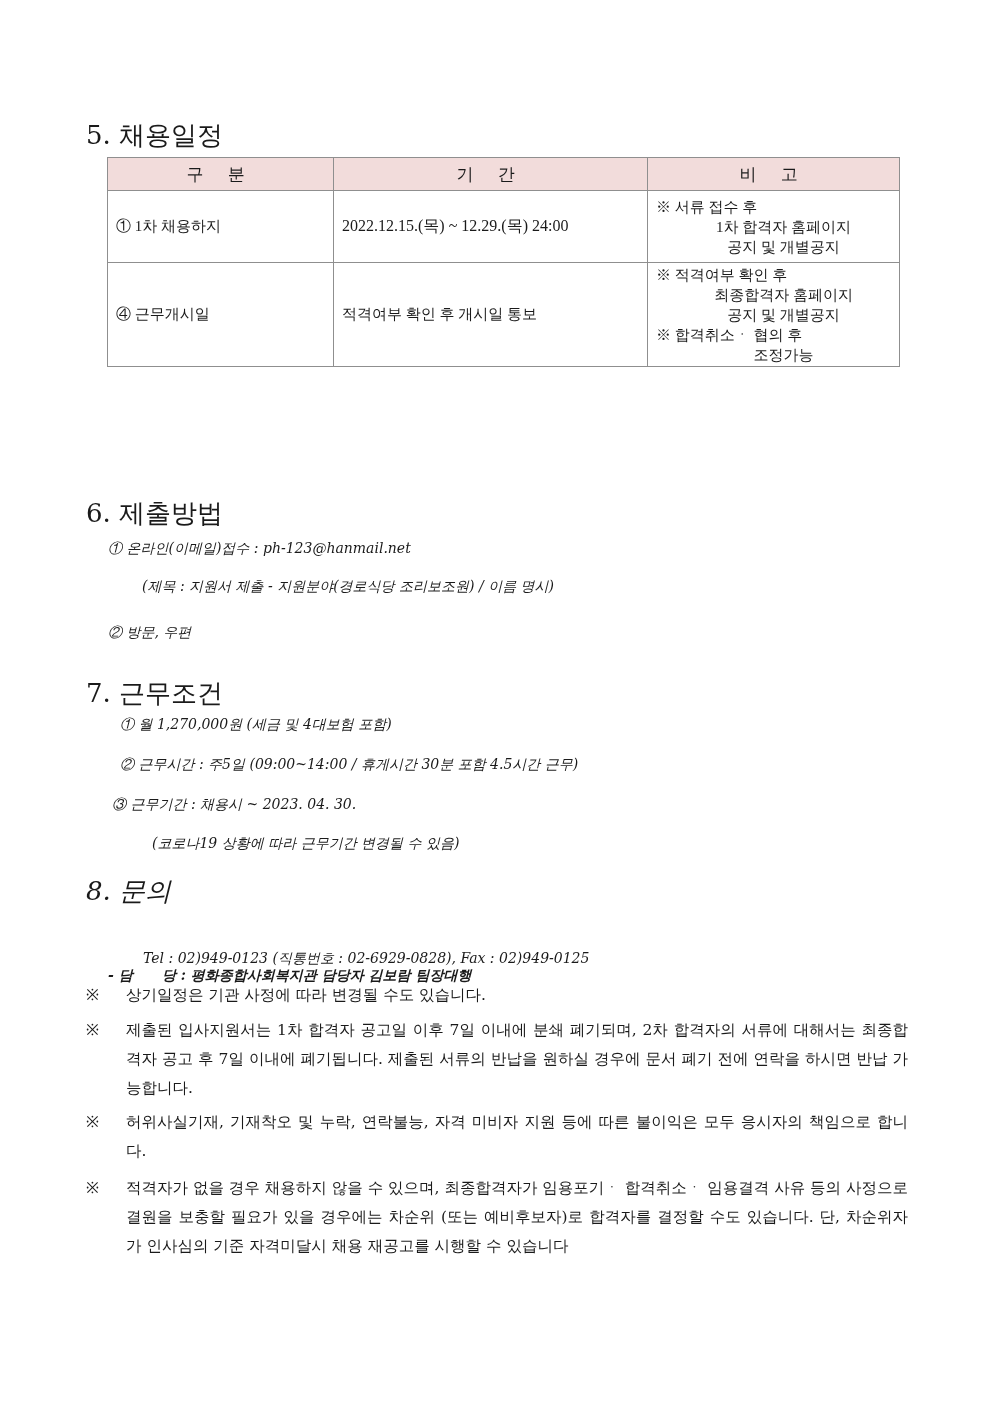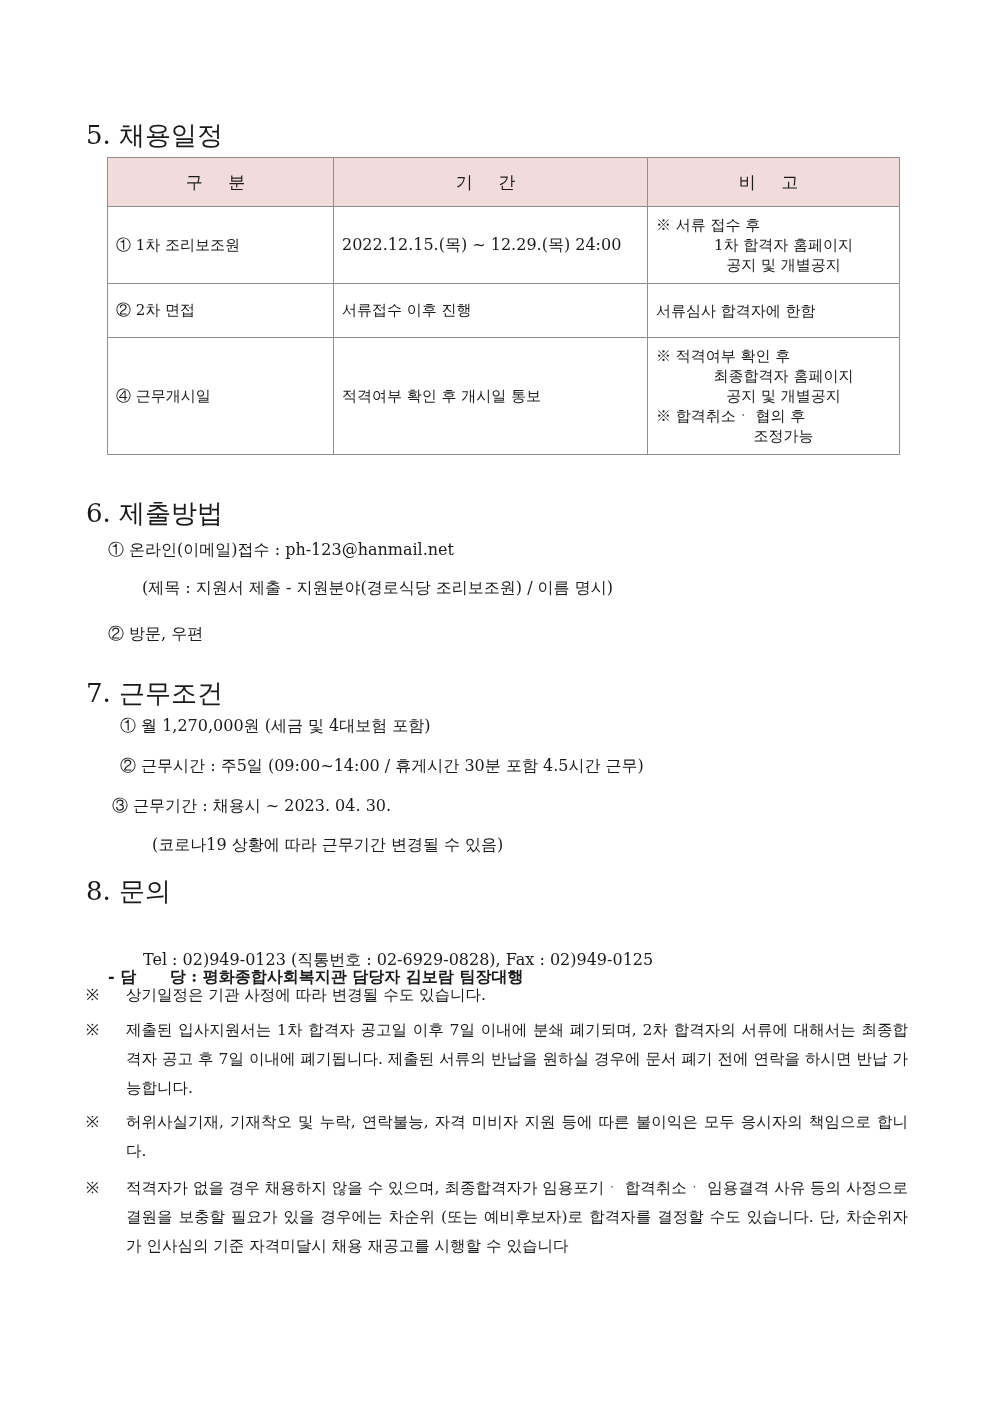--- a/index.html
+++ b/index.html
@@ -8,65 +8,58 @@
     font-family: "DejaVu Serif", "Liberation Serif", serif;
     color: #1a1a1a;
   }
   .abs { position: absolute; white-space: nowrap; }
   .sec-title { font-size: 26px; left: 86px; }
   table.sched {
     position: absolute; left: 107px; top: 157px; width: 793px;
     border-collapse: collapse; font-size: 15px;
   }
   table.sched th, table.sched td {
-    border: 1px solid #8f8f8f; padding: 8px 8px; vertical-align: middle;
+    border: 1px solid #8f8f8f; padding: 0 8px; vertical-align: middle; font-family: Liberation Serif, serif;
   }
   table.sched th {
     background: #f2dcdb; font-weight: normal; font-size: 17px; height: 32px;
     letter-spacing: 10px; text-align: center;
   }
   table.sched td.c1 { width: 209px; }
   table.sched td.c2 { width: 297px; }
   table.sched td.c3 { line-height: 20px; }
   .note-line { display: block; }
   .indent { padding-left: 20px; text-align: center; }
-  .item { font-size: 16px; }
+  .item { font-size: 14px; font-style: italic; }
   .note { font-size: 15.5px; line-height: 29px; left: 86px; width: 822px; white-space: normal; }
   .note .mark { position: absolute; left: 0; top: 0; }
   .note .body { margin-left: 40px; text-align: justify; text-align-last: left; }
   .bold { font-weight: bold; }
 </style>
 </head>
 <body>
 
 <div class="abs sec-title" style="top:118px;">5. 채용일정</div>
 
 <table class="sched">
   <thead>
     <tr>
       <th>구 분</th>
       <th>기 간</th>
       <th>비 고</th>
     </tr>
   </thead>
   <tbody>
     <tr style="height:72px;">
-      <td class="c1">① 1차 조리보조원</td>
+      <td class="c1">① 1차 채용하지</td>
       <td class="c2" style="font-size:16px;">2022.12.15.(목) ~ 12.29.(목) 24:00</td>
       <td class="c3">
         <span class="note-line">※ 서류 접수 후</span>
         <span class="note-line indent">1차 합격자 홈페이지</span>
         <span class="note-line indent">공지 및 개별공지</span>
-      </td>
-    </tr>
-    <tr style="height:54px;">
-      <td class="c1">② 2차 면접</td>
-      <td class="c2">서류접수 이후 진행</td>
-      <td class="c3">
-        <span class="note-line">서류심사 합격자에 한함</span>
       </td>
     </tr>
     <tr style="height:104px;">
       <td class="c1">④ 근무개시일</td>
       <td class="c2">적격여부 확인 후 개시일 통보</td>
       <td class="c3">
         <span class="note-line">※ 적격여부 확인 후</span>
         <span class="note-line indent">최종합격자 홈페이지</span>
         <span class="note-line indent">공지 및 개별공지</span>
         <span class="note-line">※ 합격취소ㆍ 협의 후</span>
@@ -80,21 +73,21 @@
 <div class="abs item" style="left:108px; top:540px;">① 온라인(이메일)접수 : ph-123@hanmail.net</div>
 <div class="abs item" style="left:142px; top:578px;">(제목 : 지원서 제출 - 지원분야(경로식당 조리보조원) / 이름 명시)</div>
 <div class="abs item" style="left:108px; top:624px;">② 방문, 우편</div>
 
 <div class="abs sec-title" style="top:676px;">7. 근무조건</div>
 <div class="abs item" style="left:120px; top:716px;">① 월 1,270,000원 (세금 및 4대보험 포함)</div>
 <div class="abs item" style="left:120px; top:756px;">② 근무시간 : 주5일 (09:00~14:00 / 휴게시간 30분 포함 4.5시간 근무)</div>
 <div class="abs item" style="left:112px; top:796px;">③ 근무기간 : 채용시 ~ 2023. 04. 30.</div>
 <div class="abs item" style="left:152px; top:835px;">(코로나19 상황에 따라 근무기간 변경될 수 있음)</div>
 
-<div class="abs sec-title" style="top:874px;">8. 문의</div>
+<div class="abs sec-title" style="top:874px;font-style:italic;">8. 문의</div>
 <div class="abs item bold" style="left:108px; top:967px; white-space:pre;">- 담      당 : 평화종합사회복지관 담당자 김보람 팀장대행</div>
 <div class="abs item" style="left:143px; top:950px;">Tel : 02)949-0123 (직통번호 : 02-6929-0828),  Fax : 02)949-0125</div>
 
 <div class="abs note" style="top:981px;">
   <span class="mark">※</span>
   <div class="body">상기일정은 기관 사정에 따라 변경될 수도 있습니다.</div>
 </div>
 <div class="abs note" style="top:1016px;">
   <span class="mark">※</span>
   <div class="body">제출된 입사지원서는 1차 합격자 공고일 이후 7일 이내에 분쇄 폐기되며, 2차 합격자의 서류에 대해서는 최종합격자 공고 후 7일 이내에 폐기됩니다. 제출된 서류의 반납을 원하실 경우에 문서 폐기 전에 연락을 하시면 반납 가능합니다.</div>

